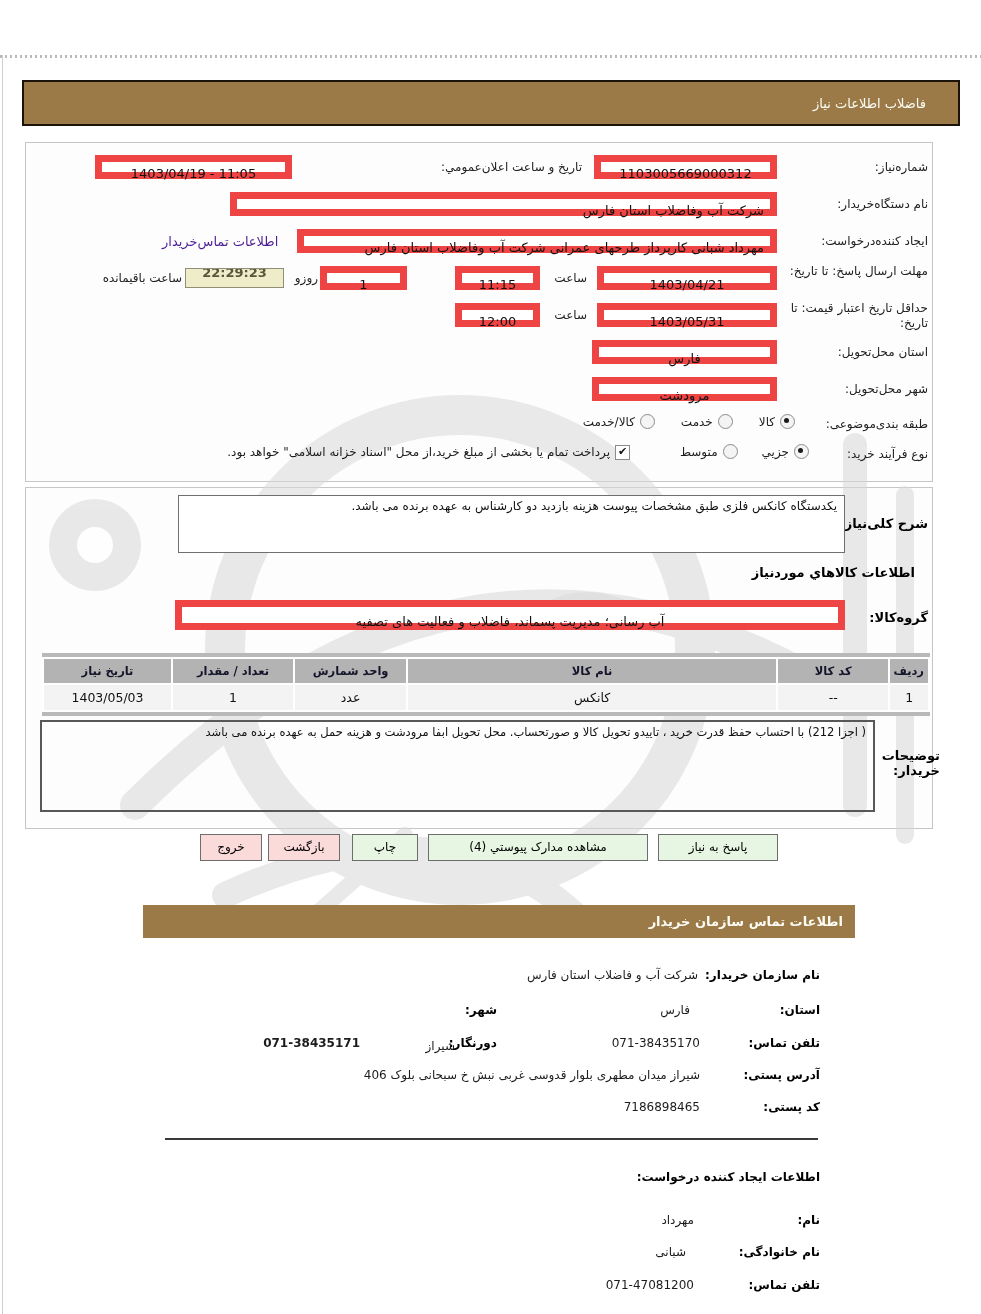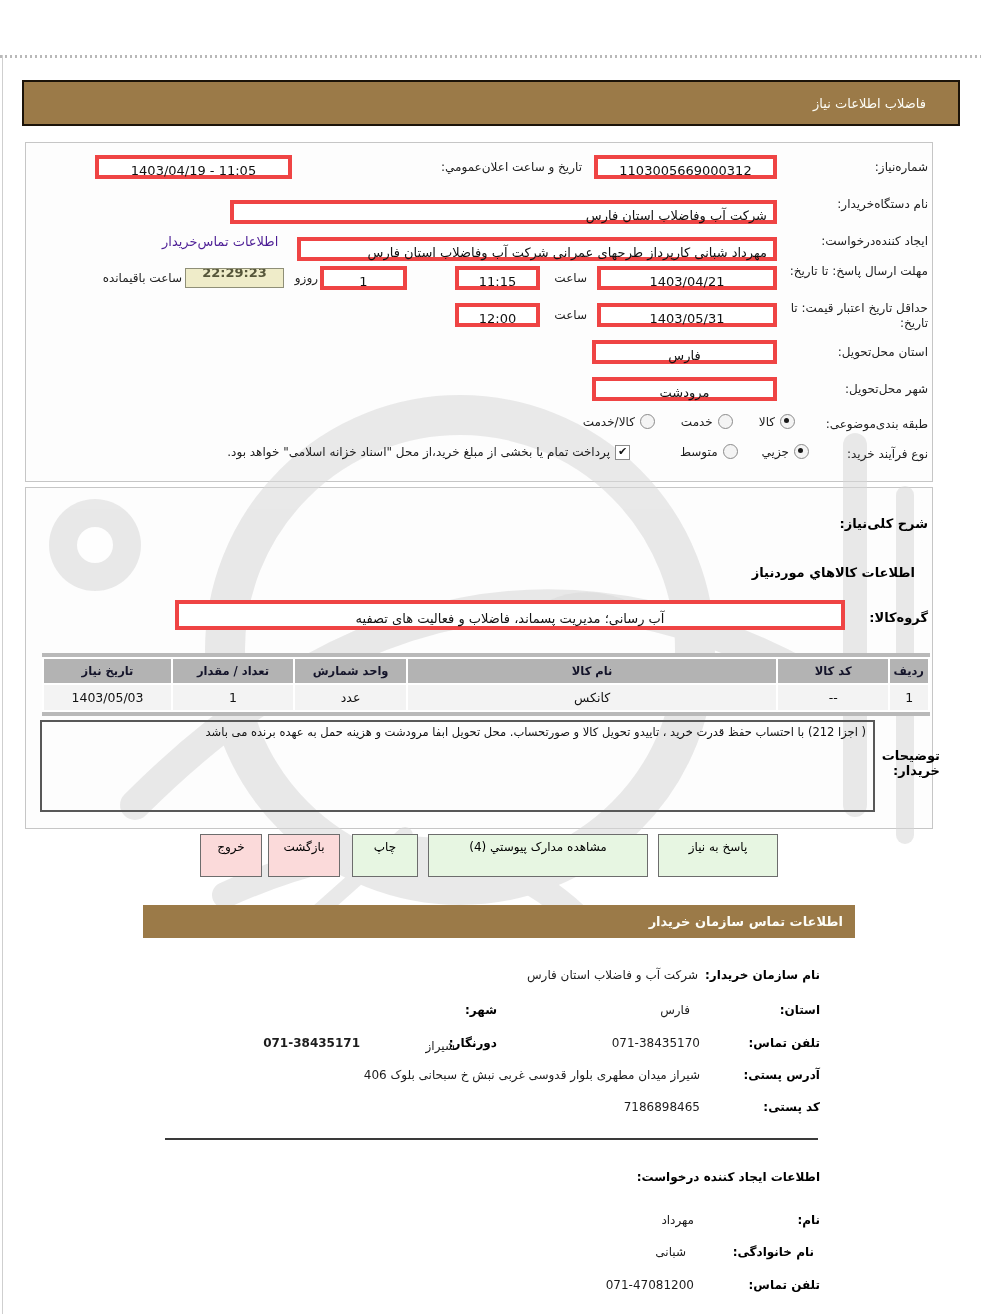--- a/index.html
+++ b/index.html
@@ -8,32 +8,32 @@
   #content-edge{position:absolute;left:2px;top:55px;bottom:0;width:1px;background:#cfcfcf;z-index:2;}
   #top-dotted{position:absolute;left:0;top:55px;width:981px;height:3px;z-index:2;
     background:repeating-linear-gradient(90deg,#b9b9b9 0 2px,transparent 2px 5px);}
   .el{position:absolute;z-index:3;font-size:12px;white-space:nowrap;}
   .bar{position:absolute;z-index:3;background:#9b7a48;color:#fdfdf6;display:flex;align-items:center;justify-content:flex-start;}
   .bar1{border:2px solid #1b1309;}
   .box{position:absolute;z-index:1;background:#fdfdfd;border:1px solid #c6c6c6;}
   .lbl{text-align:right;color:#222;}
   .lbl2{white-space:normal;line-height:15px;}
   .blbl{font-weight:bold;color:#000;}
-  .inp{background:#fff;border:4px solid #ef4444;height:24px;line-height:24px;text-align:center;font-size:13px;color:#111;box-sizing:border-box;z-index:3;position:absolute;}
-  .inp.rt{text-align:right;padding-left:6px;padding-right:6px;margin-top:8px;}
+  .inp{background:#fff;border:7px solid #ef4444;height:24px;line-height:24px;text-align:center;font-size:13px;color:#111;box-sizing:border-box;z-index:3;position:absolute;}
+  .inp.rt{text-align:right;padding-left:6px;padding-right:6px;}
   .ltr{direction:ltr;unicode-bidi:embed;}
   .link{color:#4c1d95;text-decoration:none;cursor:pointer;}
   .timer{background:#efecc9;border:1px solid #8f8f77;height:20px;overflow:hidden;text-align:center;color:#56563a;font-weight:bold;font-size:13px;box-sizing:border-box;}
   .timer span{display:block;transform:translateY(-4px);}
   .radio{display:inline-block;width:13px;height:13px;border-radius:50%;border:1px solid #8b8b8b;background:#f4f4f4;vertical-align:-2px;margin-left:5px;position:relative;}
   .radio.checked::after{content:"";position:absolute;left:3px;top:3px;width:5px;height:5px;border-radius:50%;background:#1a1a1a;}
   .opt{display:inline-flex;align-items:center;}
   .chk{display:inline-block;width:13px;height:13px;border:1px solid #8b8b8b;background:#fff;vertical-align:-2px;font-size:11px;line-height:12px;text-align:center;color:#111;margin-left:5px;}
   .ta{position:absolute;z-index:3;background:transparent;border:1px solid #6f6f6f;box-sizing:border-box;font-size:12px;padding:3px 7px;text-align:right;color:#111;overflow:hidden;white-space:normal;}
-  .btn{position:absolute;z-index:3;height:43px;line-height:25px;text-align:center;font-size:12px;color:#000;border:1px solid #6d6d6d;box-sizing:border-box;cursor:pointer;}
+  .btn{position:absolute;z-index:3;height:27px;line-height:25px;text-align:center;font-size:12px;color:#000;border:1px solid #6d6d6d;box-sizing:border-box;cursor:pointer;}
   .btn.green{background:#e7f6e2;}
   .btn.pink{background:#fbdada;}
   table.goods{position:absolute;z-index:3;border-collapse:separate;border-spacing:2px;background:#fff;
     border-top:4px solid #b9b9b9;border-bottom:4px solid #b9b9b9;table-layout:fixed;}
   table.goods th{background:#b3b3b3;color:#14142a;font-weight:bold;font-size:11.5px;height:24px;padding:0 4px;}
   table.goods td{background:#f3f3f3;font-size:12.5px;text-align:center;height:25px;padding:0 4px;color:#111;}
   .hline{position:absolute;z-index:3;border-top:2px solid #3a3a3a;}
   #watermark{position:absolute;z-index:2;pointer-events:none;}
 </style>
 </head>
@@ -127,20 +127,21 @@
       </span>
   </div>
   <div class="el" style="top:445px;right:351px;display:flex;align-items:flex-start;">
     <span class="chk">✔</span>
     <span style="font-size:12px;">پرداخت تمام یا بخشی از مبلغ خرید،از محل "اسناد خزانه اسلامی" خواهد بود.</span>
   </div>
 
   <div class="box" style="left:25px;top:487px;width:906px;height:340px;"></div>
 
   <div class="el lbl blbl" style="top:516px;right:53px;font-size:13px;">شرح کلی‌نیاز:</div>
+  <div class="ta" style="top:495px;right:136px;width:667px;height:58px;background:#fff;">یکدستگاه  کانکس فلزی  طبق مشخصات پیوست هزینه بازدید دو کارشناس به عهده برنده می باشد.</div>
 
   <div class="el blbl" style="top:565px;right:66px;font-size:13px;">اطلاعات کالاهاي موردنیاز</div>
   <div class="el lbl blbl" style="top:610px;right:53px;font-size:13px;">گروه‌کالا:</div>
   <div class="inp" style="top:600px;right:136px;width:670px;height:30px;line-height:30px;">آب رسانی؛ مدیریت پسماند، فاضلاب و فعالیت های تصفیه</div>
 
   <table class="goods" style="top:653px;right:51px;width:888px;">
     <colgroup>
       <col style="width:4.3%">
         <col style="width:12.6%">
         <col style="width:42%">
@@ -200,19 +201,19 @@
   <div class="el blbl" style="top:1100px;right:161px;">کد پستی:</div>
   <div class="el ltr" style="top:1100px;right:281px;">7186898465</div>
 
   <div class="hline" style="top:1138px;right:163px;width:653px;"></div>
 
   <div class="el blbl" style="top:1170px;right:161px;">اطلاعات ایجاد کننده درخواست:</div>
 
   <div class="el blbl" style="top:1213px;right:161px;">نام:</div>
   <div class="el" style="top:1213px;right:287px;">مهرداد</div>
 
-  <div class="el blbl" style="top:1245px;right:167px;">نام خانوادگی:</div>
+  <div class="el blbl" style="top:1245px;right:161px;">نام خانوادگی:</div>
   <div class="el" style="top:1245px;right:295px;">شبانی</div>
 
   <div class="el blbl" style="top:1278px;right:161px;">تلفن تماس:</div>
   <div class="el ltr" style="top:1278px;right:287px;">071-47081200</div>
 
 </div>
 
 </body></html>

